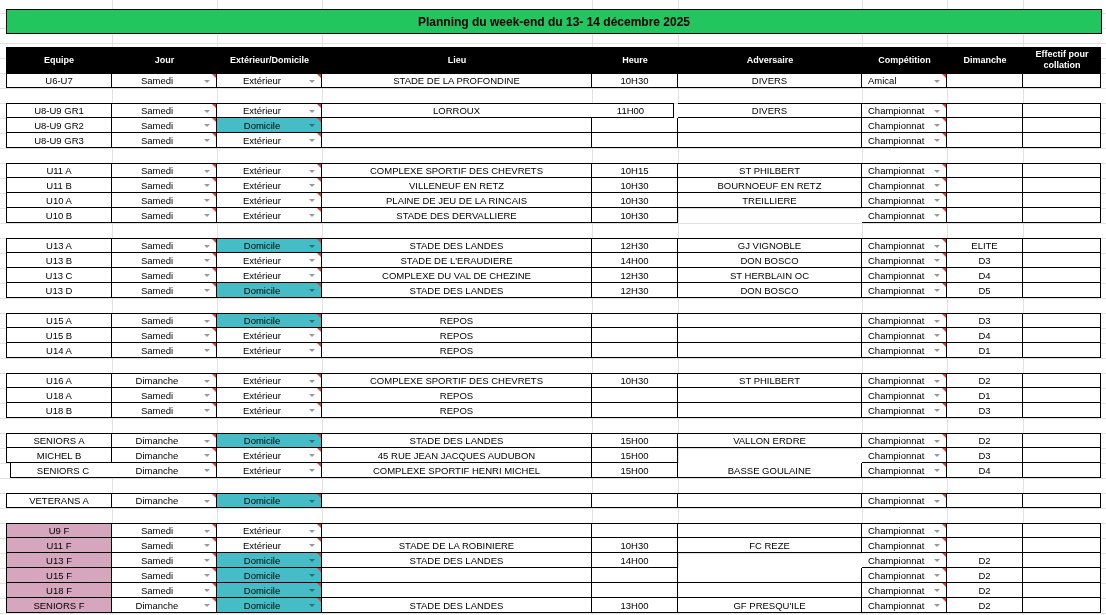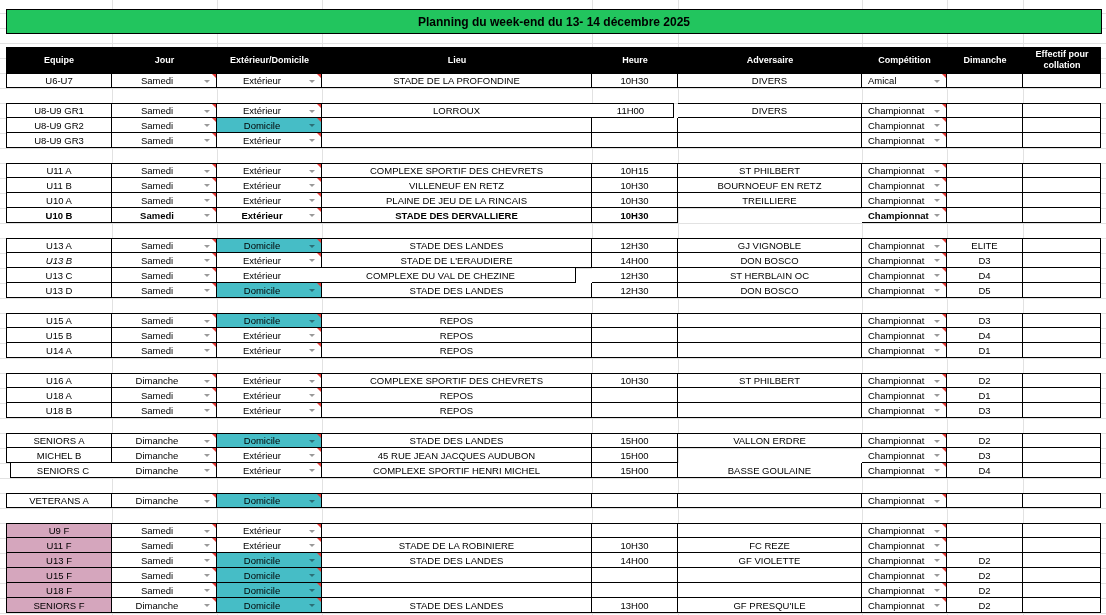--- a/index.html
+++ b/index.html
@@ -242,21 +242,21 @@
         <div class="cell" style="border-top: none; height: 15px; left: 586px; width: 86px;">10H30</div>
         <div class="cell" style="border-top: none; height: 15px; left: 672px; width: 184px;">TREILLIERE</div>
         <div class="cell dd comp" style="border-top: none; height: 15px; left: 856px; width: 85px;">
           <span class="v">Championnat</span>
           <span class="arrow"></span>
           <span class="flag"></span>
         </div>
         <div class="cell" style="border-top: none; height: 15px; left: 941px; width: 76px;"></div>
         <div class="cell" style="border-top: none; height: 15px; left: 1017px; width: 78px;"></div>
       </div>
-      <div class="row" style="top: 45px; font-weight: bold;">
+      <div class="row" style="top: 45px;">
         <div class="cell" style="border-top: none; height: 15px; left: 0px; width: 106px; border-left: 1px solid rgb(0, 0, 0);">U10 B</div>
         <div class="cell dd" style="border-top: none; height: 15px; left: 106px; width: 105px;">
           <span class="v">Samedi</span>
           <span class="arrow"></span>
           <span class="flag"></span>
         </div>
         <div class="cell dd" style="border-top: none; height: 15px; left: 211px; width: 105px;">
           <span class="v">Extérieur</span>
           <span class="arrow"></span>
           <span class="flag"></span>
@@ -290,21 +290,21 @@
         <div class="cell" style="left: 672px; width: 184px;">GJ VIGNOBLE</div>
         <div class="cell dd comp" style="left: 856px; width: 85px;">
           <span class="v">Championnat</span>
           <span class="arrow"></span>
           <span class="flag"></span>
         </div>
         <div class="cell" style="left: 941px; width: 76px;">ELITE</div>
         <div class="cell" style="left: 1017px; width: 78px;"></div>
       </div>
       <div class="row" style="top: 15px;">
-        <div class="cell" style="border-top: none; height: 15px; left: 0px; width: 106px; border-left: 1px solid rgb(0, 0, 0); font-style: italic;">U13 B</div>
+        <div class="cell" style="border-top: none; height: 15px; left: 0px; width: 106px; border-left: 1px solid rgb(0, 0, 0);">U13 B</div>
         <div class="cell dd" style="border-top: none; height: 15px; left: 106px; width: 105px;">
           <span class="v">Samedi</span>
           <span class="arrow"></span>
           <span class="flag"></span>
         </div>
         <div class="cell dd" style="border-top: none; height: 15px; left: 211px; width: 105px;">
           <span class="v">Extérieur</span>
           <span class="arrow"></span>
           <span class="flag"></span>
         </div>
@@ -324,21 +324,21 @@
         <div class="cell dd" style="border-top: none; height: 15px; left: 106px; width: 105px;">
           <span class="v">Samedi</span>
           <span class="arrow"></span>
           <span class="flag"></span>
         </div>
         <div class="cell dd" style="border-top: none; height: 15px; left: 211px; width: 105px;">
           <span class="v">Extérieur</span>
           <span class="arrow"></span>
           <span class="flag"></span>
         </div>
-        <div class="cell" style="border-top: none; height: 15px; left: 300px; width: 270px;">COMPLEXE DU VAL DE CHEZINE</div>
+        <div class="cell" style="border-top: none; height: 15px; left: 316px; width: 270px;">COMPLEXE DU VAL DE CHEZINE</div>
         <div class="cell" style="border-top: none; height: 15px; left: 586px; width: 86px;">12H30</div>
         <div class="cell" style="border-top: none; height: 15px; left: 672px; width: 184px;">ST HERBLAIN OC</div>
         <div class="cell dd comp" style="border-top: none; height: 15px; left: 856px; width: 85px;">
           <span class="v">Championnat</span>
           <span class="arrow"></span>
           <span class="flag"></span>
         </div>
         <div class="cell" style="border-top: none; height: 15px; left: 941px; width: 76px;">D4</div>
         <div class="cell" style="border-top: none; height: 15px; left: 1017px; width: 78px;"></div>
       </div>
@@ -657,21 +657,20 @@
           <span class="arrow"></span>
           <span class="flag"></span>
         </div>
         <div class="cell dd dom" style="border-top: none; height: 15px; left: 211px; width: 105px;">
           <span class="v">Domicile</span>
           <span class="arrow"></span>
           <span class="flag"></span>
         </div>
         <div class="cell" style="border-top: none; height: 15px; left: 316px; width: 270px;">STADE DES LANDES</div>
         <div class="cell" style="border-top: none; height: 15px; left: 586px; width: 86px;">14H00</div>
-        <div class="cell" style="border-top: none; height: 15px; left: 672px; width: 184px;">GF VIOLETTE</div>
         <div class="cell dd comp" style="border-top: none; height: 15px; left: 856px; width: 85px;">
           <span class="v">Championnat</span>
           <span class="arrow"></span>
           <span class="flag"></span>
         </div>
         <div class="cell" style="border-top: none; height: 15px; left: 941px; width: 76px;">D2</div>
         <div class="cell" style="border-top: none; height: 15px; left: 1017px; width: 78px;"></div>
       </div>
       <div class="row" style="top: 45px;">
         <div class="cell fem" style="border-top: none; height: 15px; left: 0px; width: 106px; border-left: 1px solid rgb(0, 0, 0);">U15 F</div>

